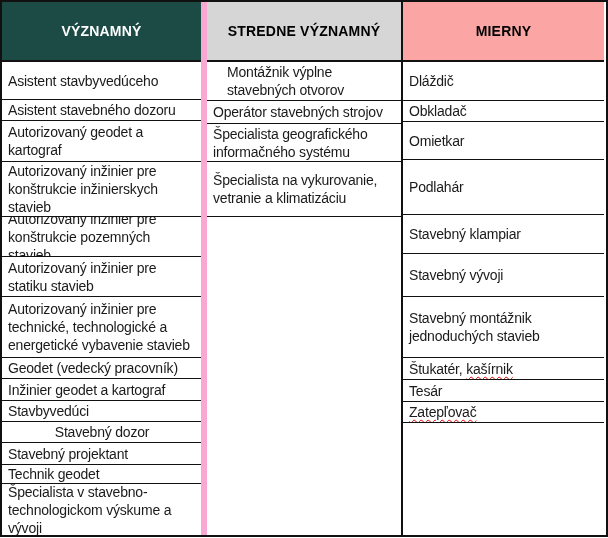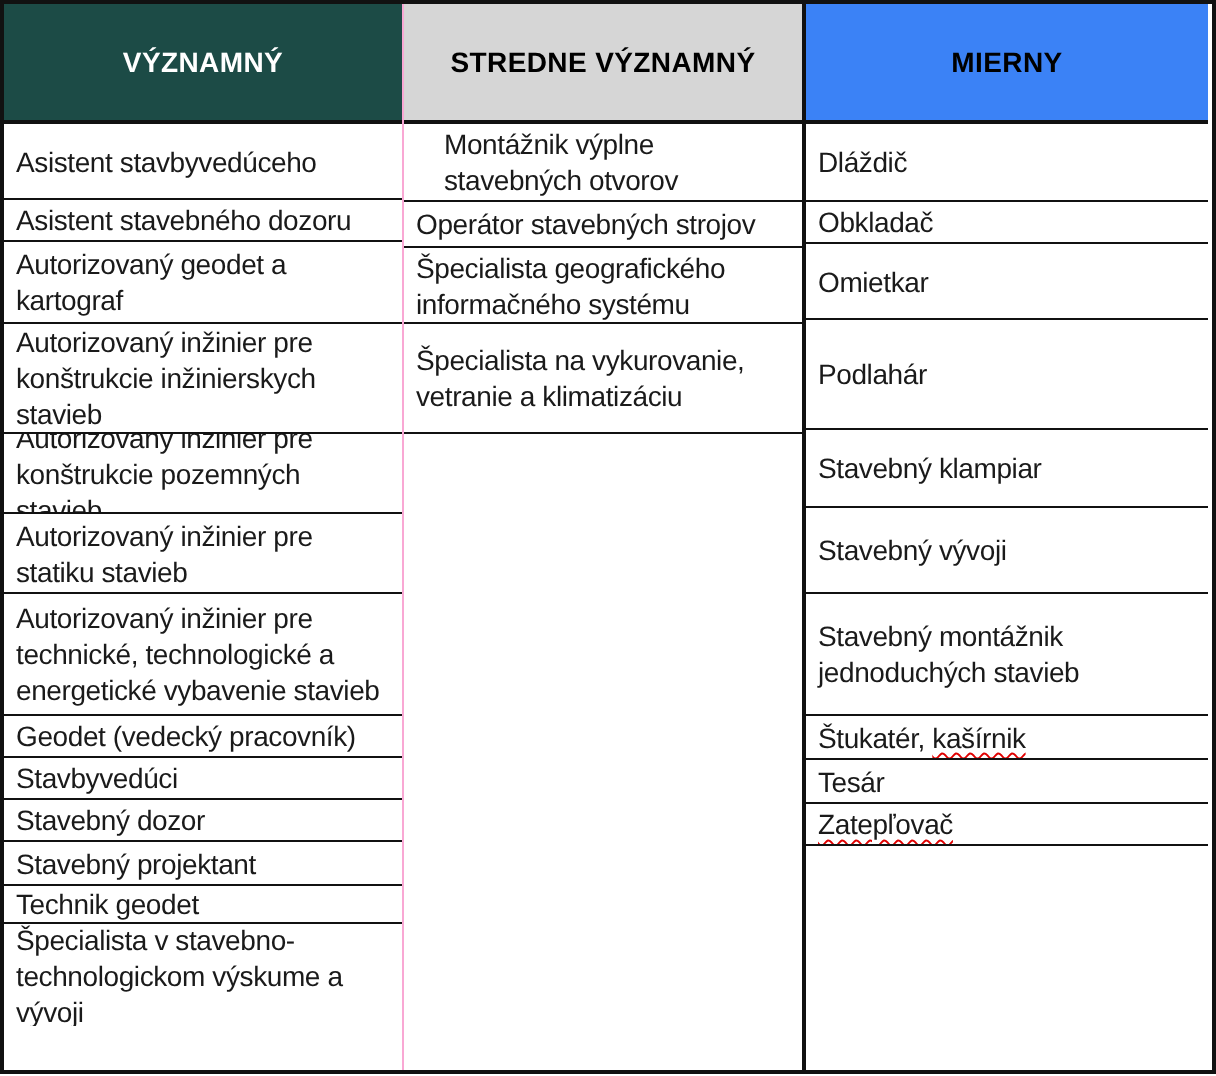--- a/index.html
+++ b/index.html
@@ -20,21 +20,21 @@
     box-sizing: border-box;
     border: 2px solid #111111;
     background: #ffffff;
   }
   .col {
     display: flex;
     flex-direction: column;
     box-sizing: border-box;
   }
   .col-0 { flex: 0 0 199px; }
-  .col-1 { flex: 0 0 200px; border-left: 1px solid #f9a8d4; }
+  .col-1 { flex: 0 0 200px; border-left: 6px solid #f9a8d4; }
   .col-2 { flex: 0 0 203px; border-left: 2px solid #111111; }
   .th {
     height: 60px;
     box-sizing: border-box;
     border-bottom: 2px solid #111111;
     display: flex;
     align-items: center;
     justify-content: center;
     font-size: 14px;
     font-weight: 700;
@@ -88,24 +88,27 @@
           </div>
           <div class="cell" style="height: 40px;">
             <span class="cell-text">Autorizovaný inžinier pre statiku stavieb</span>
           </div>
           <div class="cell" style="height: 61px;">
             <span class="cell-text">Autorizovaný inžinier pre technické, technologické a energetické vybavenie stavieb</span>
           </div>
           <div class="cell" style="height: 21px;">
             <span class="cell-text">Geodet (vedecký pracovník)</span>
           </div>
+          <div class="cell" style="height: 22px;">
+            <span class="cell-text">Inžinier geodet a kartograf</span>
+          </div>
           <div class="cell" style="height: 21px;">
             <span class="cell-text">Stavbyvedúci</span>
           </div>
-          <div class="cell" style="height: 21px;">
+          <div class="cell" style="height: 21px; justify-content: center;">
             <span class="cell-text">Stavebný dozor</span>
           </div>
           <div class="cell" style="height: 22px;">
             <span class="cell-text">Stavebný projektant</span>
           </div>
           <div class="cell" style="height: 19px;">
             <span class="cell-text">Technik geodet</span>
           </div>
           <div class="cell" style="height: 51px;">
             <span class="cell-text">Špecialista v stavebno-technologickom výskume a vývoji</span>
@@ -126,21 +129,21 @@
           </div>
           <div class="cell" style="height: 55px;">
             <span class="cell-text">Špecialista na vykurovanie, vetranie a klimatizáciu</span>
           </div>
           <div class="cell" style="height: 318px;">
             <span class="cell-text"></span>
           </div>
         </div>
     </div>
     <div class="col col-2">
-      <div class="th" style="background: #3b82f6; color: rgb(0, 0, 0);">MIERNY</div>
+      <div class="th" style="background: #fca5a5; color: rgb(0, 0, 0);">MIERNY</div>
       <div class="cells">
           <div class="cell" style="height: 39px;">
             <span class="cell-text">Dláždič</span>
           </div>
           <div class="cell" style="height: 21px;">
             <span class="cell-text">Obkladač</span>
           </div>
           <div class="cell" style="height: 38px;">
             <span class="cell-text">Omietkar</span>
           </div>

